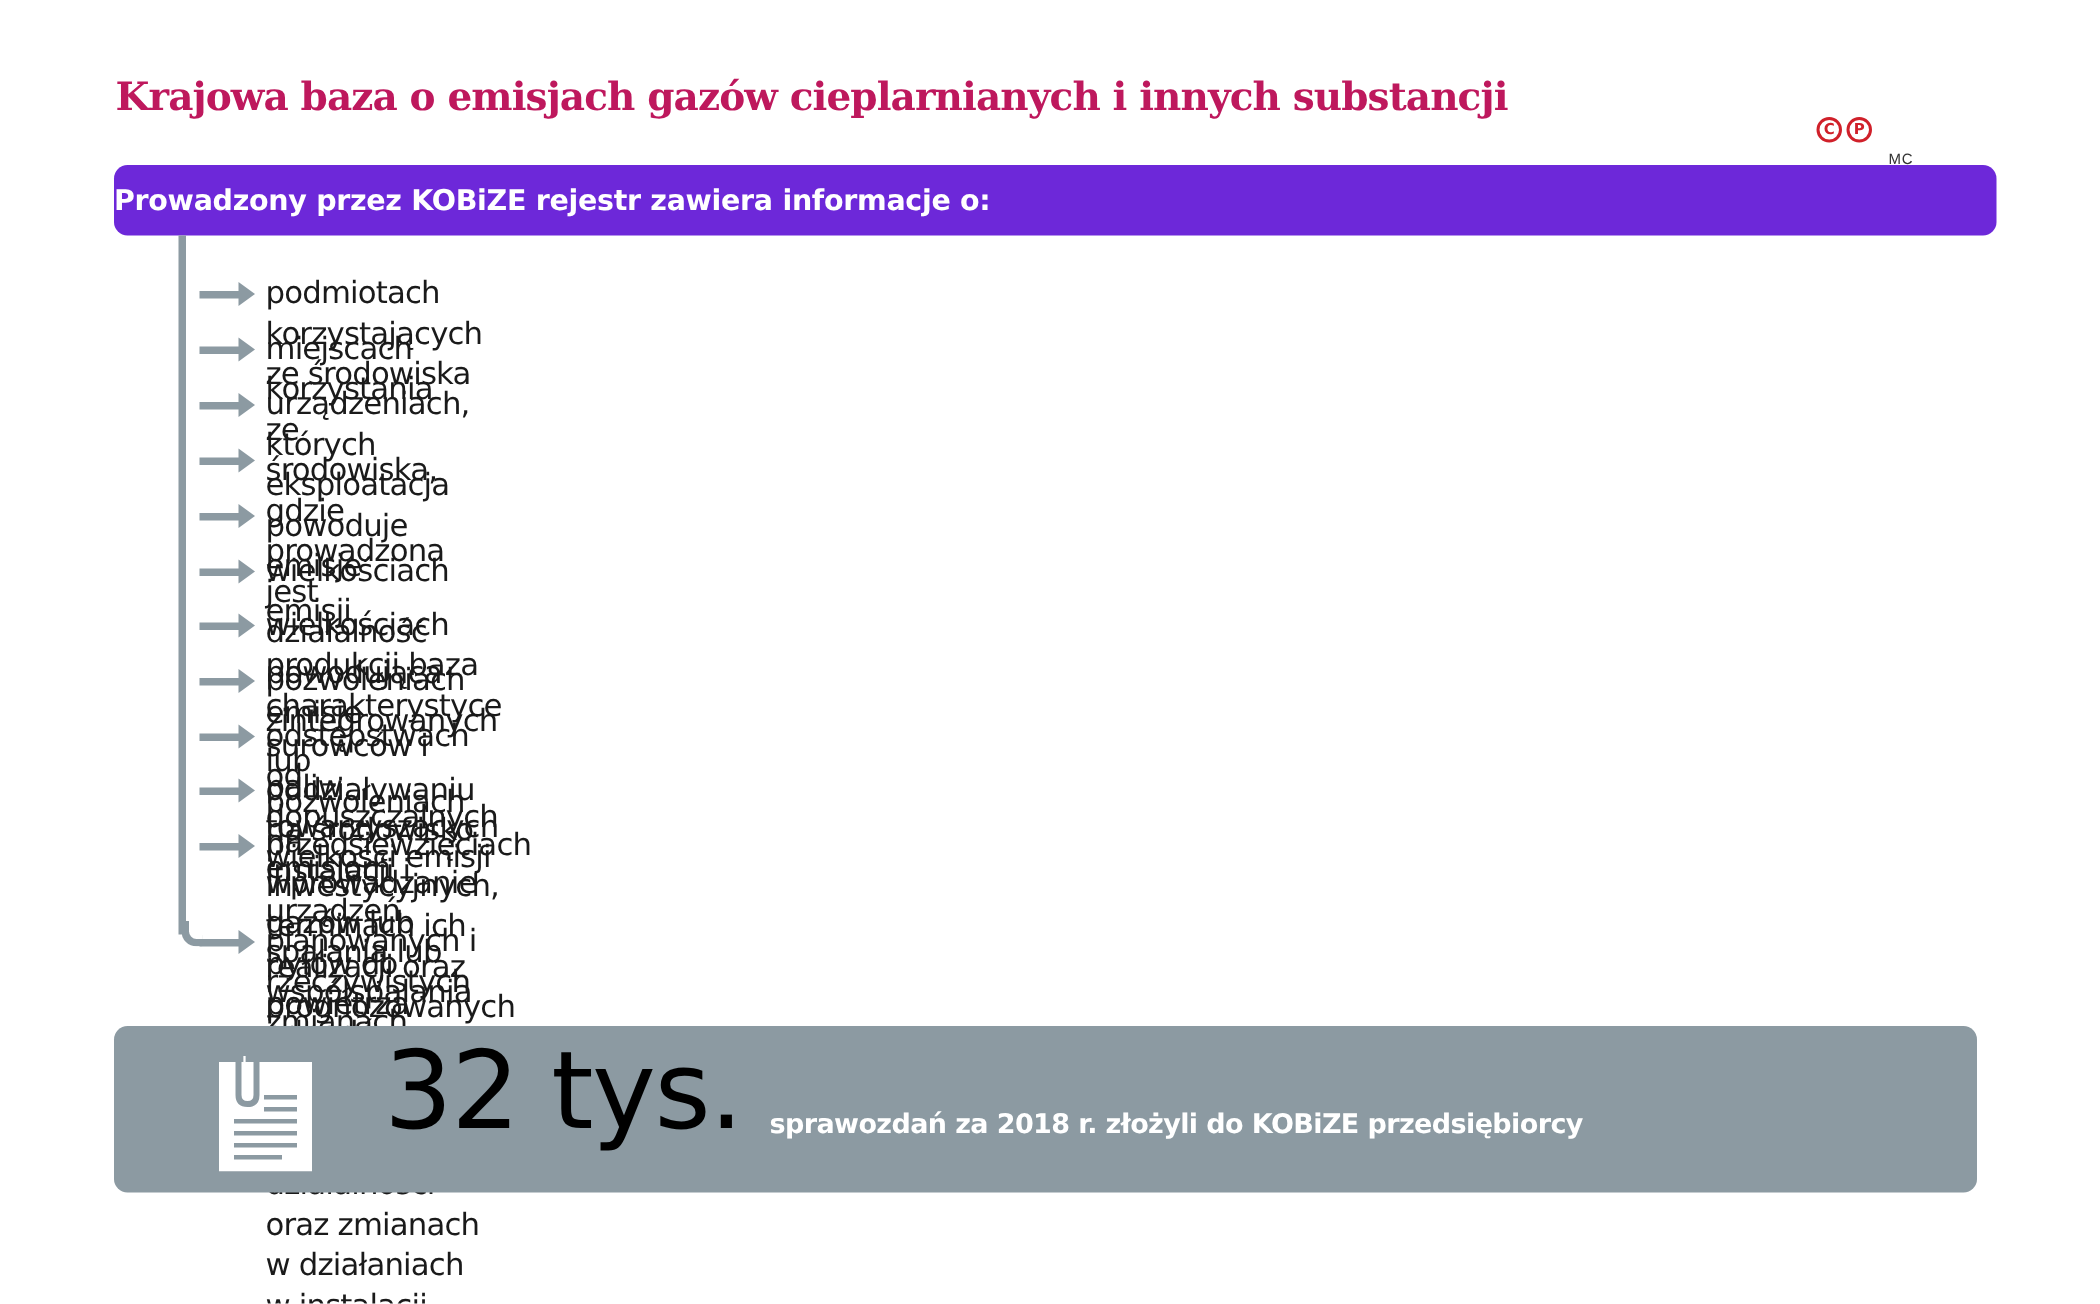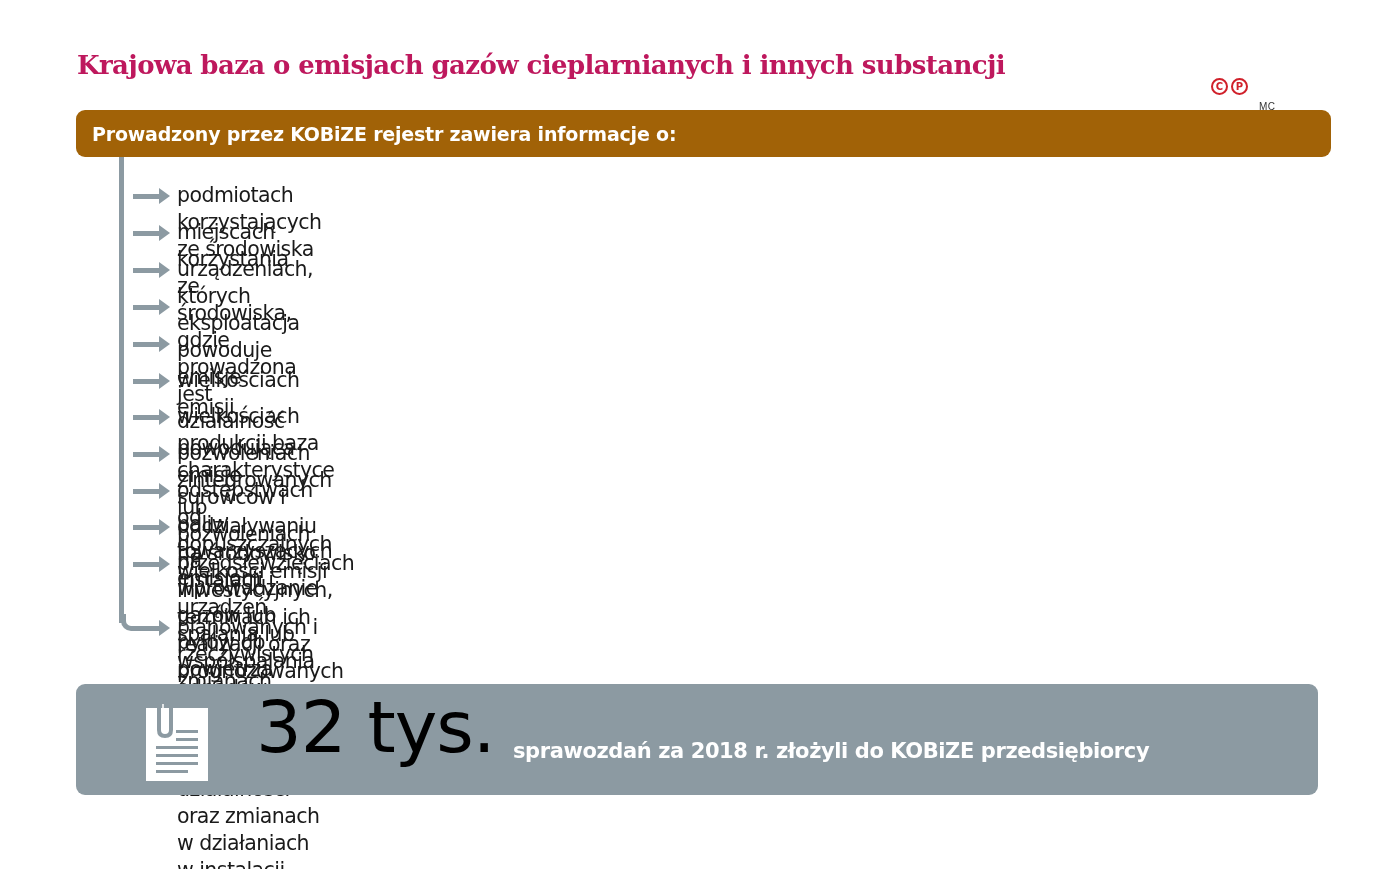--- a/index.html
+++ b/index.html
@@ -22,22 +22,22 @@
     font-family: "DejaVu Sans", sans-serif; font-weight: bold;
     font-size: 10px; line-height: 13px; text-align: center;
   }
   .cred-author {
     margin-left: 8px; font-size: 10px; color: #333;
     font-family: "Liberation Sans", sans-serif; letter-spacing: 0.5px; margin-top: 40px;
   }
 
   .header-band {
     position: absolute; left: 76px; top: 110px; width: 1255px; height: 47px;
-    background: #a16207; border-radius: 9px;
-    padding-left: 16px; display: flex; align-items: center;
+    background: #6d28d9; border-radius: 9px;
+    display: flex; align-items: center;
   }
   .header-band span {
     color: #ffffff; font-weight: bold; font-size: 19px;
     font-family: "DejaVu Sans", sans-serif; letter-spacing: -0.2px;
   }
 
   .tree-stem {
     position: absolute; left: 119px; top: 157px; width: 5px; height: 466px;
     background: #8c9aa2;
   }
@@ -76,21 +76,21 @@
   }
   .stat-number {
     position: absolute; left: 180px; top: 4px;
     font-family: "DejaVu Sans", sans-serif; font-weight: normal;
     font-size: 72px; color: #000000; letter-spacing: -1px;
     white-space: nowrap; line-height: 1.1;
   }
   .stat-desc {
     position: absolute; left: 437px; top: 55px;
     font-family: "DejaVu Sans", sans-serif; font-weight: bold;
-    font-size: 21px; color: #ffffff; letter-spacing: -0.4px; white-space: nowrap;
+    font-size: 18px; color: #ffffff; letter-spacing: -0.4px; white-space: nowrap;
   }
 </style>
 </head>
 <body>
 
 <div class="title">Krajowa baza o emisjach gazów cieplarnianych i innych substancji</div>
 
 <div class="credits">
   <div class="cred-icon">C</div>
   <div class="cred-icon">P</div>

